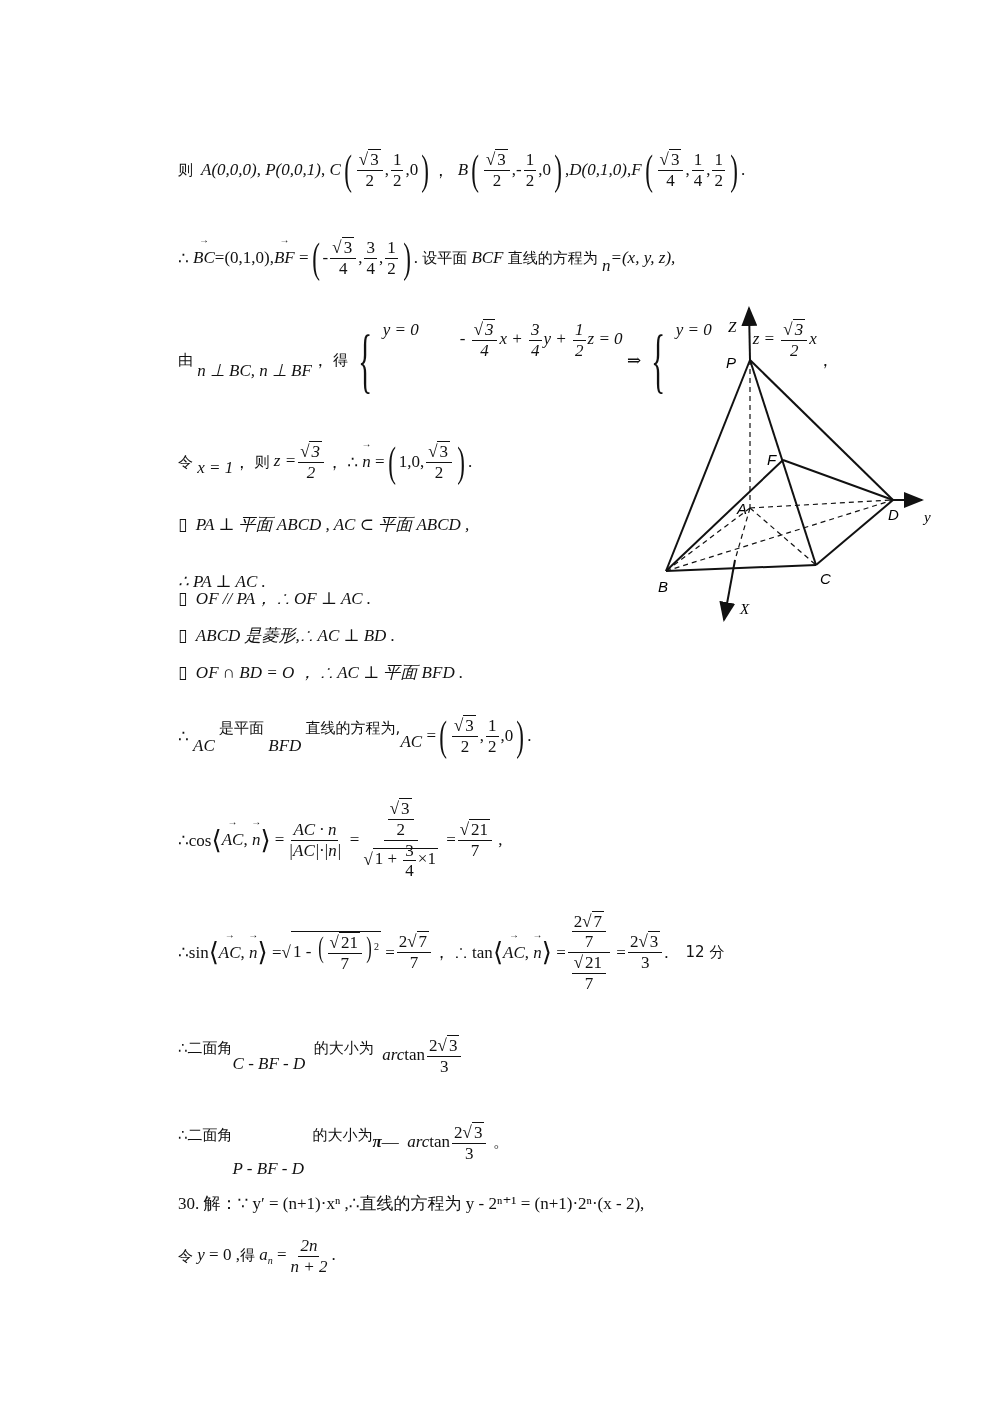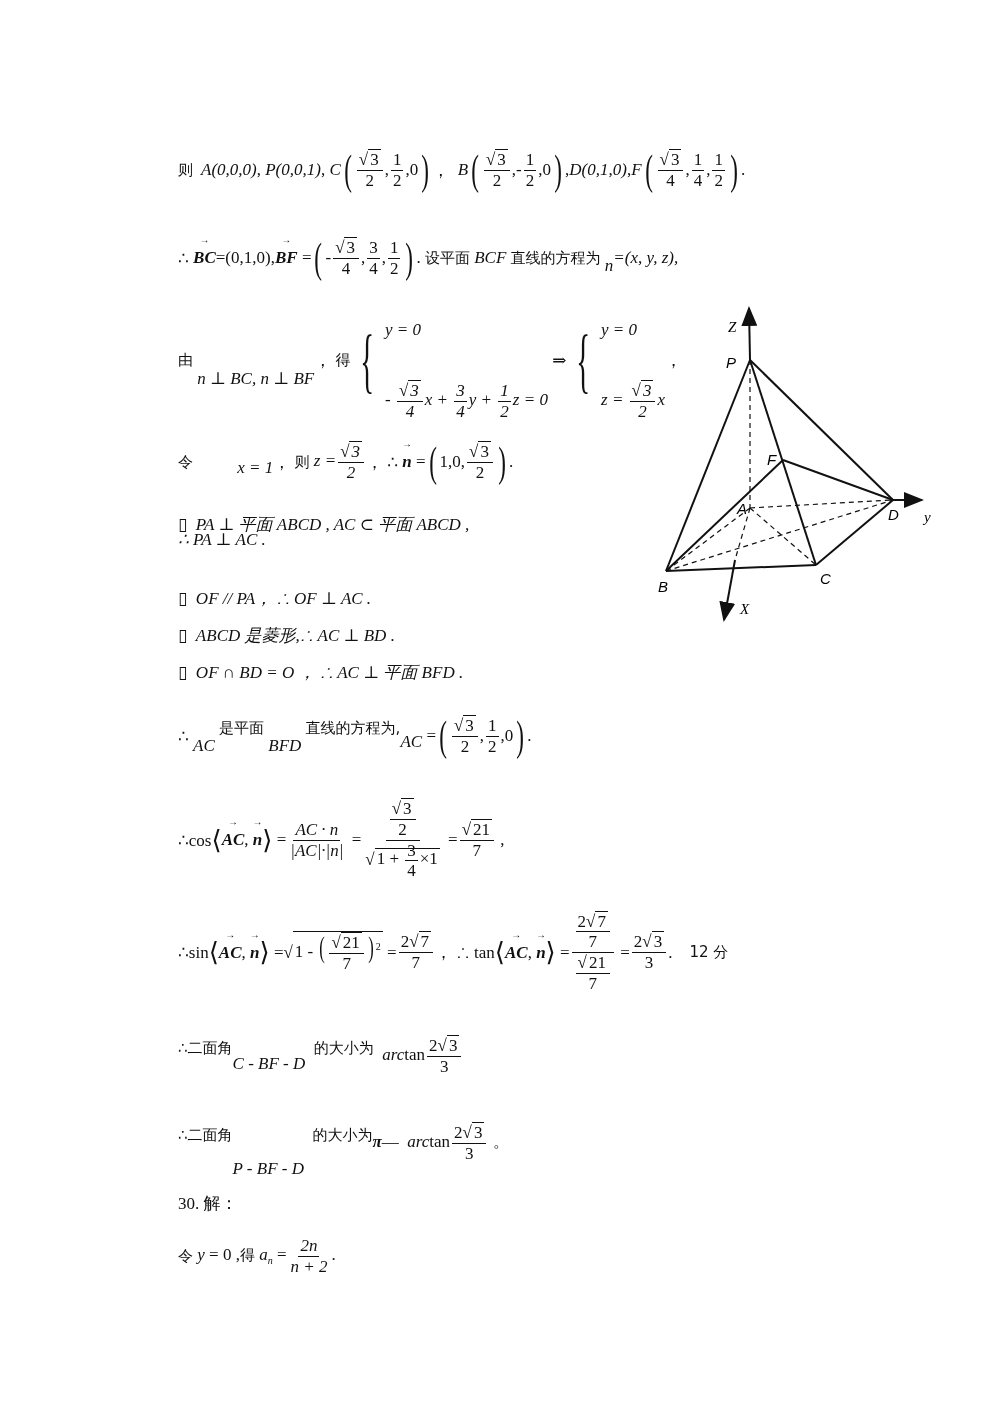--- a/index.html
+++ b/index.html
@@ -8,22 +8,22 @@
   .line{position:absolute;left:178px;white-space:nowrap;display:flex;align-items:center;}
   .cn{font-family:"DejaVu Sans","Liberation Sans",sans-serif;font-size:15px;}
   .it{font-style:italic;}
   .frac{display:inline-flex;flex-direction:column;align-items:center;vertical-align:middle;margin:0 2px;line-height:1.15;}
   .frac .num{border-bottom:1px solid #111;padding:0 2px;}
   .frac .den{padding:0 2px;}
   .paren{font-size:42px;font-weight:200;line-height:1;transform:scaleX(0.55);display:inline-block;}
   .bigparen{font-size:26px;}
   .sp{display:inline-block;width:8px;}
   .brace{font-size:72px;font-weight:100;line-height:1;transform:scaleX(0.4);display:inline-block;}
-  .sys{display:inline-flex;flex-direction:column;justify-content:space-between;vertical-align:middle;gap:41px;}
-  .vec{position:relative;display:inline-block;font-weight:bold;}
+  .sys{display:inline-flex;flex-direction:row;justify-content:space-between;vertical-align:middle;gap:41px;}
+  .vec{position:relative;display:inline-block;}
   .vec::before{content:"→";position:absolute;top:-14px;left:50%;transform:translateX(-50%);font-size:10px;font-style:normal;}
   .sqrt{border-top:1px solid #111;padding:0 2px;}
   sup{font-size:10px;}
   sub{font-size:10px;}
   svg text{font-family:"Liberation Sans",sans-serif;font-style:italic;font-size:15px;}
 </style>
 </head>
 <body>
 
 <div class="line" style="top:140px;height:60px;">
@@ -91,21 +91,21 @@
   <span class="paren">)</span>.&nbsp;
   <span class="cn">设平面</span>&nbsp;
   <span class="it">BCF</span>&nbsp;
   <span class="cn">直线的方程为</span>&nbsp;
   <span class="it" style="position:relative;top:8px;">n</span>
   <span class="it">=(x, y, z),</span>
 </div>
 
 <div class="line" style="top:315px;height:90px;">
   <span class="cn">由</span>&nbsp;
-  <span class="it" style="position:relative;top:18px;">n ⊥ BC, n ⊥ BF</span>，&nbsp;
+  <span class="it" style="position:relative;top:10px;font-family:Liberation Serif, serif;">n ⊥ BC, n ⊥ BF</span>，&nbsp;
   <span class="cn">得</span>
   <span class="brace">{</span>
   <span class="sys it" style="height:80px;">
     <span>y = 0</span>
     <span>- <span class="frac">
           <span class="num">√<span class="sqrt">3</span></span>
           <span class="den">4</span>
         </span>x + <span class="frac">
           <span class="num">3</span>
           <span class="den">4</span>
@@ -120,41 +120,41 @@
     <span>y = 0</span>
     <span>z = <span class="frac">
           <span class="num">√<span class="sqrt">3</span></span>
           <span class="den">2</span>
         </span>x</span>
   </span>，
 </div>
 
 <div class="line" style="top:432px;height:60px;">
   <span class="cn">令</span>&nbsp;
-  <span class="it" style="position:relative;top:6px;margin-left:40px;">x = 1</span>，&nbsp;
+  <span class="it" style="position:relative;top:6px;">x = 1</span>，&nbsp;
   <span class="cn">则</span>&nbsp;
   <span class="it">z =<span class="frac">
         <span class="num">√<span class="sqrt">3</span></span>
         <span class="den">2</span>
       </span></span>，&nbsp;
   <span>∴</span>&nbsp;
   <span class="it vec">n</span>&nbsp;=
   <span class="paren">(</span>1,0,
   <span class="frac">
       <span class="num">√<span class="sqrt">3</span></span>
       <span class="den">2</span>
     </span>
   <span class="paren">)</span>.
 </div>
 
 <div class="line it" style="top:513px;">
     <span style="font-style:normal;">▯&nbsp;&nbsp;</span>
     <span>PA ⊥ 平面 ABCD , AC ⊂ 平面 ABCD ,</span>
   </div>
-<div class="line it" style="top:529px;text-align:center;">
+<div class="line it" style="top:571px;text-align:center;">
     <span>∴ PA ⊥ AC .</span>
   </div>
 <div class="line it" style="top:587px;">
     <span style="font-style:normal;">▯&nbsp;&nbsp;</span>
     <span>OF // PA， ∴ OF ⊥ AC .</span>
   </div>
 <div class="line it" style="top:624px;">
     <span style="font-style:normal;">▯&nbsp;&nbsp;</span>
     <span>ABCD 是菱形,∴ AC ⊥ BD .</span>
   </div>
@@ -245,20 +245,21 @@
   <span class="it" style="position:relative;top:26px;">P - BF - D</span>&nbsp;&nbsp;
   <span class="cn" style="position:relative;top:-8px;">的大小为</span>
   <span><span class="it" style="font-weight:bold;">π</span>—&nbsp;&nbsp;<span class="it">arc</span>tan<span class="frac">
         <span class="num">2√<span class="sqrt">3</span></span>
         <span class="den">3</span>
       </span>&nbsp;。</span>
 </div>
 
 <div class="line" style="top:1192px;">
   <span>30. 解：</span>
+  <span>∵ y′ = (n+1)·xⁿ ,∴直线的方程为 y - 2ⁿ⁺¹ = (n+1)·2ⁿ·(x - 2),</span>
 </div>
 
 <div class="line" style="top:1228px;height:56px;">
   <span class="cn">令</span>&nbsp;
   <span><span class="it">y</span> = 0 ,<span class="cn">得</span> <span class="it">a<sub>n</sub></span> =<span class="frac it">
         <span class="num">2n</span>
         <span class="den">n + 2</span>
       </span>.</span>
 </div>
 

